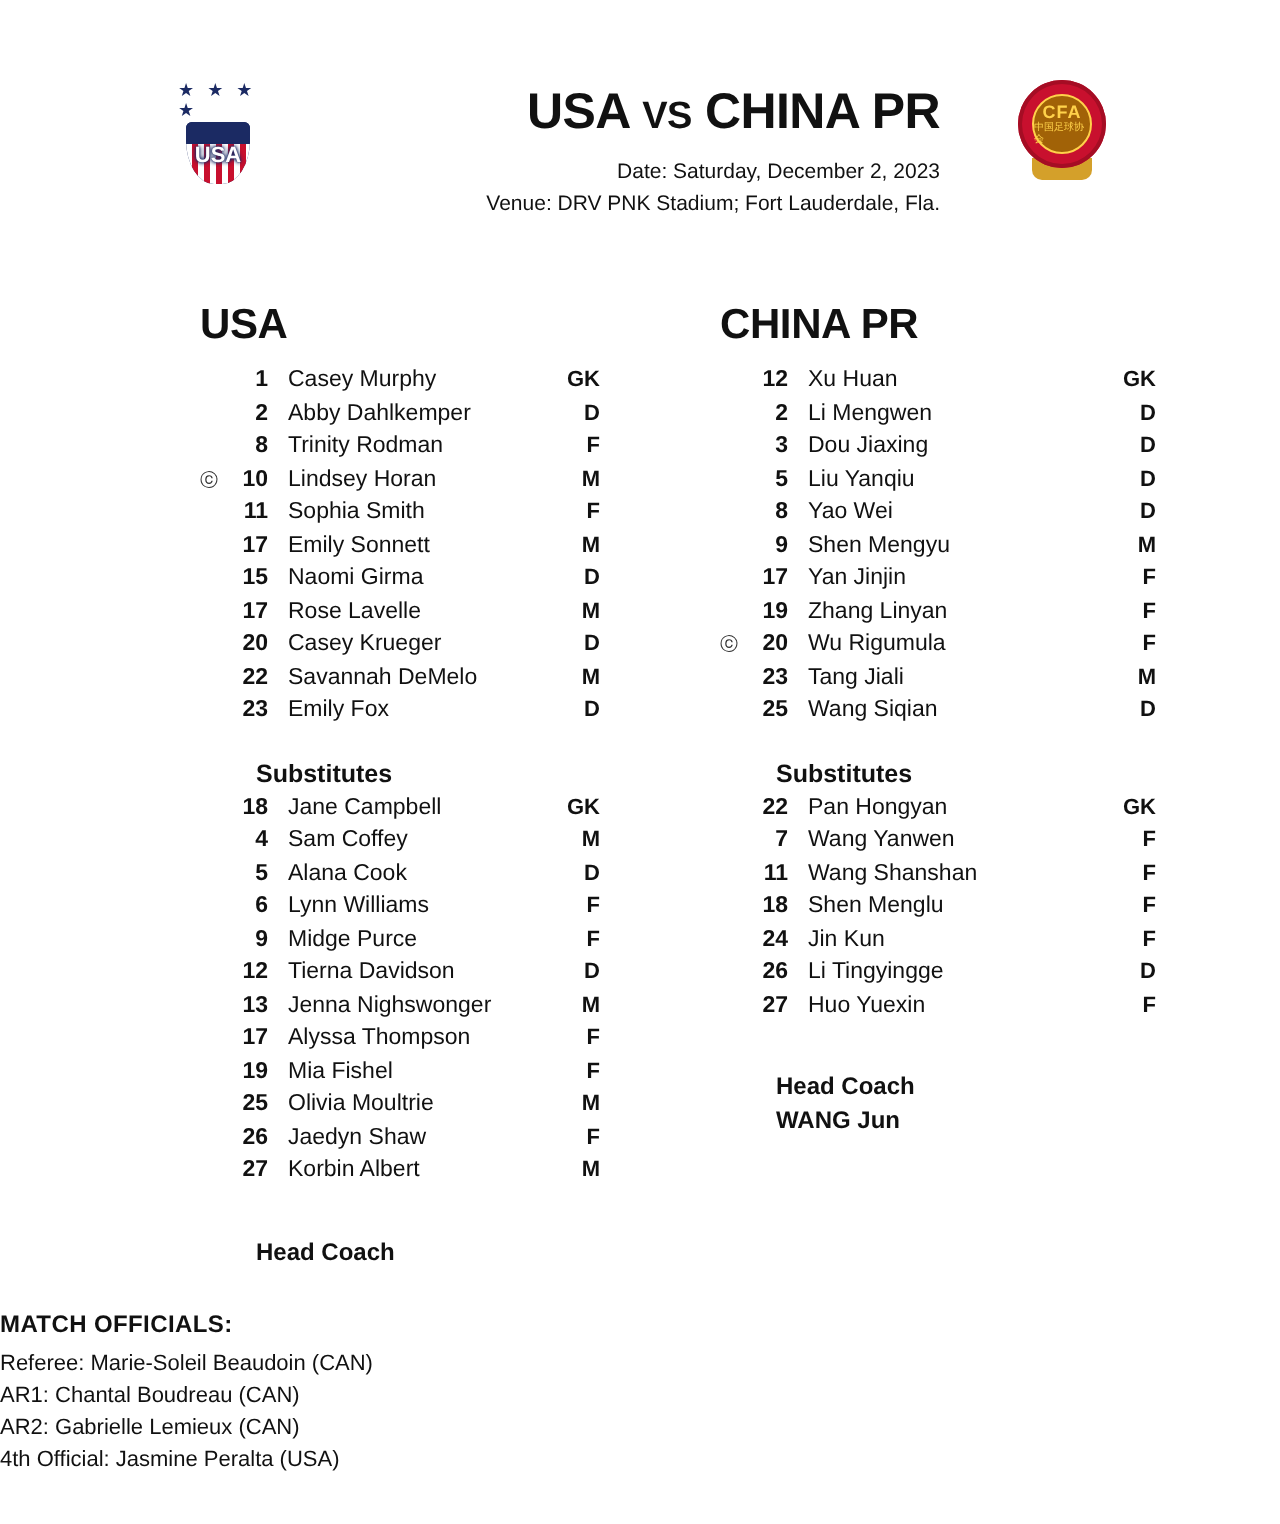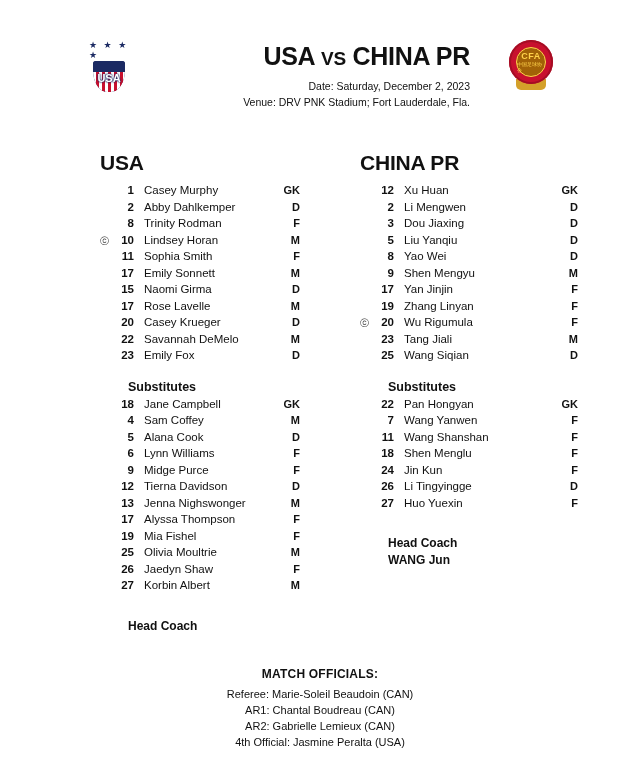--- a/index.html
+++ b/index.html
@@ -223,22 +223,22 @@
     padding-left: 28px;
     font-size: 12px;
   }
   .coach-label { font-weight: bold; line-height: 17px; }
   .coach-name { font-weight: bold; line-height: 17px; }
 
   
   .officials {
     position: absolute;
     left: 0; right: 0;
-    bottom: 12px;
-    text-align: center;
+    bottom: 24px;
+    text-align: left;
   }
   .officials-title {
     font-size: 12px;
     font-weight: bold;
     letter-spacing: 0.2px;
     margin-bottom: 5px;
   }
   .official-line {
     font-size: 11px;
     line-height: 16px;

